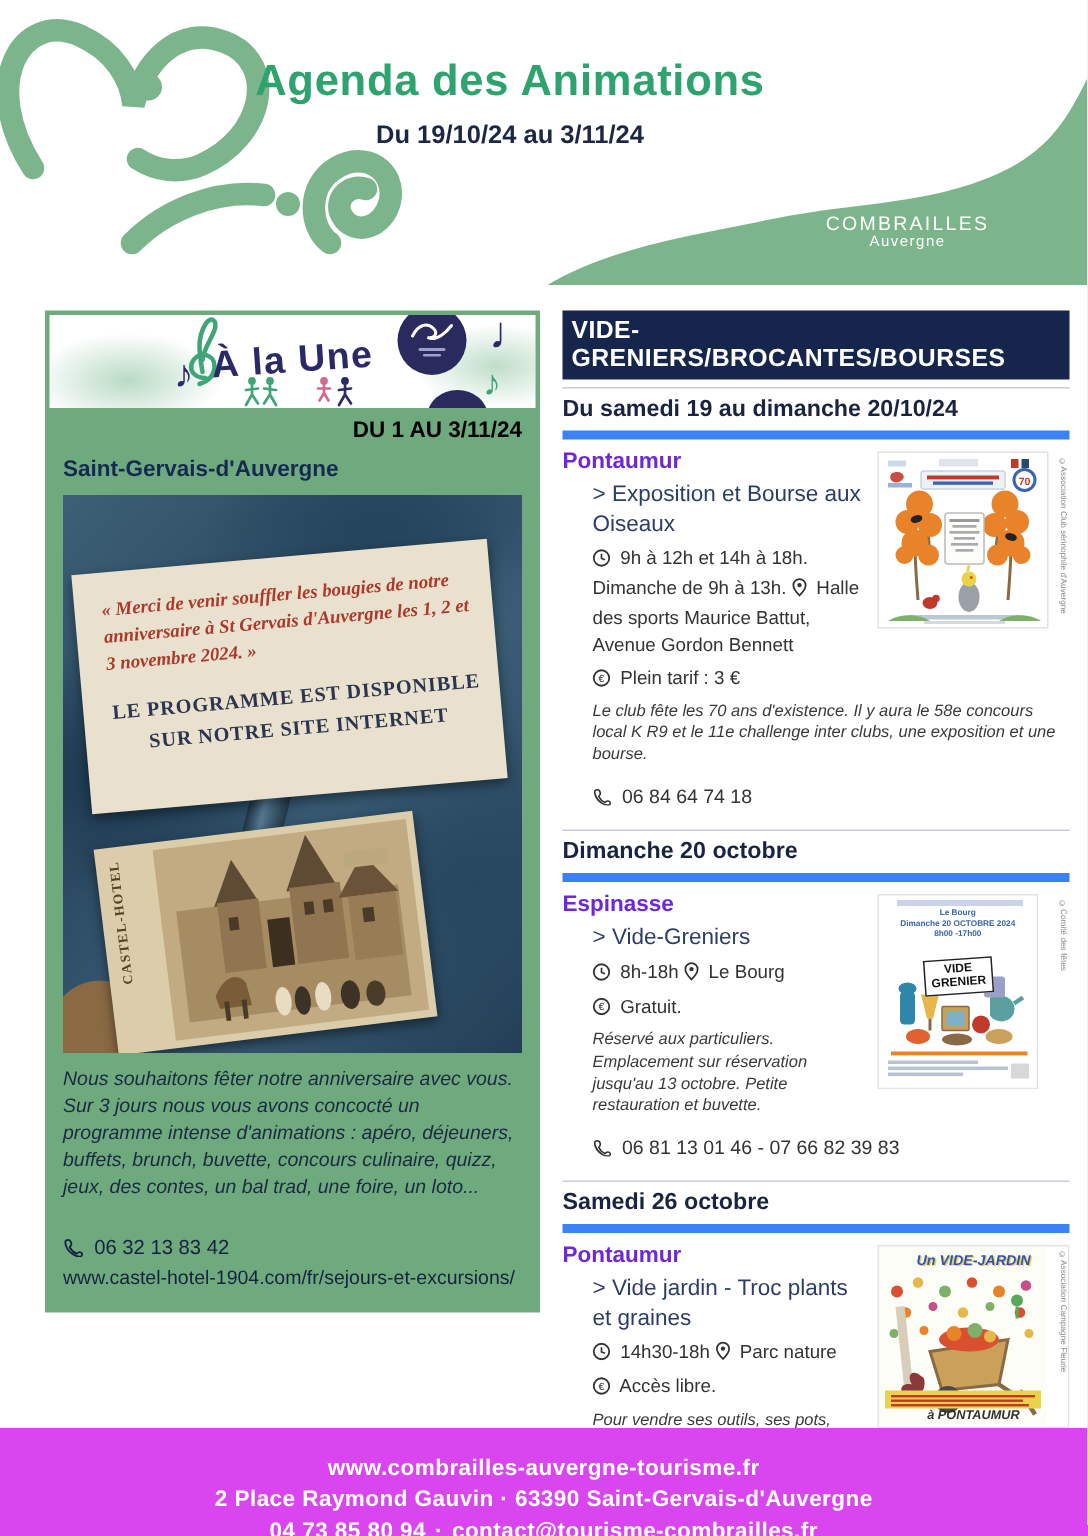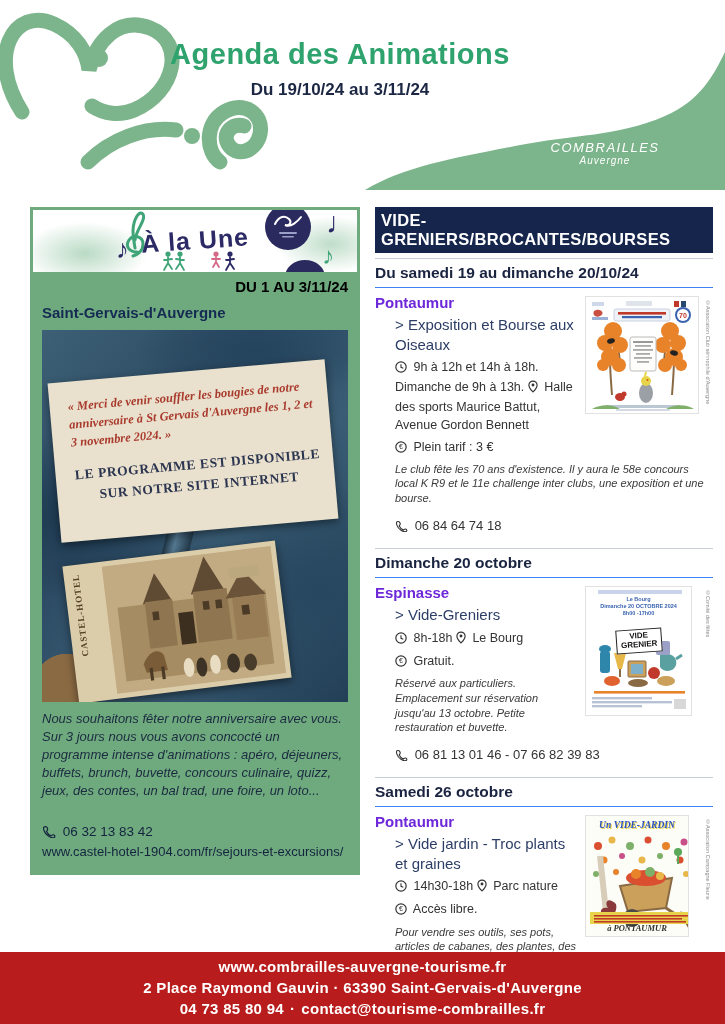--- a/index.html
+++ b/index.html
@@ -8,21 +8,21 @@
   .page { position:relative; width:725px; height:1024px; background:#fff; margin:0 auto; overflow:hidden; }
 
   
   .header { position:absolute; left:0; top:0; width:725px; height:190px; background:#fff; }
   .doodle-heart { position:absolute; left:-8px; top:-6px; }
   .page-title { position:absolute; left:160px; top:38px; width:360px; text-align:center;
     font-size:29px; font-weight:bold; letter-spacing:.5px; color:#2fa36d; }
   .page-daterange { position:absolute; left:160px; top:80px; width:360px; text-align:center;
     font-size:17px; font-weight:bold; color:#1c2744; }
   .wave { position:absolute; right:0; top:42px; }
-  .brand { position:absolute; right:45px; top:100px; width:150px; text-align:center; color:#fff;font-style:italic; }
+  .brand { position:absolute; right:45px; top:100px; width:150px; text-align:center; color:#fff; }
   .brand-name { font-size:13px; letter-spacing:1.5px; margin-top:2px; }
   .brand-sub { font-size:10px; letter-spacing:1px; }
 
   
   .featured { position:absolute; left:30px; top:207px; width:330px; height:668px; background:#6faa7e; padding:3px 12px 0 12px; }
   .une { position:relative; height:62px; margin:0 -9px 0 -9px; overflow:hidden;
     background: radial-gradient(ellipse 90px 45px at 16% 70%, rgba(128,188,148,.55), rgba(128,188,148,0) 70%),
                 radial-gradient(ellipse 80px 40px at 92% 55%, rgba(128,188,148,.5), rgba(128,188,148,0) 70%), #fff; }
   .une-title { position:absolute; left:108px; top:16px; font-size:25px; font-weight:bold; color:#2b2a66; transform:rotate(-4deg); letter-spacing:1px; }
   .une-logo-circle { position:absolute; left:232px; top:-6px; width:46px; height:46px; border-radius:50%; background:#2b2a5e; }
@@ -67,47 +67,47 @@
   .feat-desc { font-size:13px; font-style:italic; color:#1b2a40; margin-top:8px; line-height:1.38; }
   .feat-phone { font-size:13.5px; color:#14233f; margin-top:24px; }
   .feat-url { font-size:13px; color:#14233f; margin-top:3px; }
 
   
   .agenda { position:absolute; left:375px; top:207px; width:338px; }
   .cat-bar { display:inline-block; background:#16254b; color:#fff; font-weight:bold; font-size:16.5px;
     letter-spacing:.3px; padding:4px 7px 4px 6px; }
   .section { border-top:1px solid #c9cdd8; margin-top:5px; padding-top:5px; }
   .section:first-of-type { margin-top:6px; }
-  .sec-date { font-size:15.5px; font-weight:bold; color:#1a2441; padding-bottom:5px; border-bottom:1px solid #3b82f6; }
+  .sec-date { font-size:15.5px; font-weight:bold; color:#1a2441; padding-bottom:5px; border-bottom:6px solid #3b82f6; }
   .event { padding-top:6px; overflow:hidden; }
   .evt-city { font-size:15px; font-weight:bold; color:#6d28d9; }
   .evt-title { font-size:15px; color:#2c3e66; margin:4px 0 4px 20px; line-height:1.3; width:200px; }
   .meta { font-size:12.5px; color:#333; margin:3px 0 0 20px; line-height:1.45; }
   .evt-desc { font-size:11px; font-style:italic; color:#3a3a3a; margin:4px 0 0 20px; line-height:1.35; }
   .evt-phone { font-size:13px; color:#333; margin:12px 0 8px 20px; }
   .icon { display:inline-block; vertical-align:-2px; margin-right:3px; }
   .poster-wrap { float:right; position:relative; width:128px; padding-right:13px; margin:2px 0 4px 6px; }
   .credit { position:absolute; right:2px; top:4px; writing-mode:vertical-rl; font-size:5.5px; color:#8a8a8a; }
   .poster { position:relative; width:114px; background:#fff; border:1px solid #e2e2e2; overflow:hidden; }
   .poster1 { height:118px; }
   .poster2 { height:130px; width:107px; }
-  .poster3 { height:122px; width:104px;font-family:Liberation Serif, serif; }
+  .poster3 { height:122px; width:128px; }
   .p2-line1 { position:absolute; top:9px; width:100%; text-align:center; font-size:5.5px; font-weight:bold; color:#3a63b0; }
   .p2-line2 { position:absolute; top:16px; width:100%; text-align:center; font-size:5.5px; font-weight:bold; color:#3a63b0; }
   .p2-line3 { position:absolute; top:23px; width:100%; text-align:center; font-size:5.5px; font-weight:bold; color:#3a63b0; }
   .p2-sign { position:absolute; left:30px; top:42px; width:46px; padding:2px 0; background:#fff; border:1px solid #222;
     transform:rotate(-4deg); text-align:center; font-size:8px; font-weight:bold; color:#111; line-height:1.1; }
   .p3-title { position:absolute; top:4px; width:100%; text-align:center; font-size:9.5px; font-weight:bold;
     font-style:italic; color:#2d52c0; text-shadow:1px 1px 0 #e8d44a; }
   .p3-place { position:absolute; bottom:3px; left:0; width:100%; text-align:center; font-size:8.5px; font-weight:bold;
     font-style:italic; color:#33322f; }
 
   
-  .footer { position:absolute; left:0; bottom:0; width:725px; height:72px; background:#b91c1c; color:#fff;
-    text-align:center; padding-top:4px; }
+  .footer { position:absolute; left:0; bottom:0; width:725px; height:72px; background:#d946ef; color:#fff;
+    text-align:center; padding-top:16px; }
   .footer div { font-size:15px; font-weight:bold; letter-spacing:.3px; line-height:21px; }
   .sep { margin:0 6px; }
 </style>
 </head>
 <body>
 
 <div class="page">
 
   <div class="header">
     <svg class="doodle-heart" width="300" height="190" viewBox="0 0 300 190">

